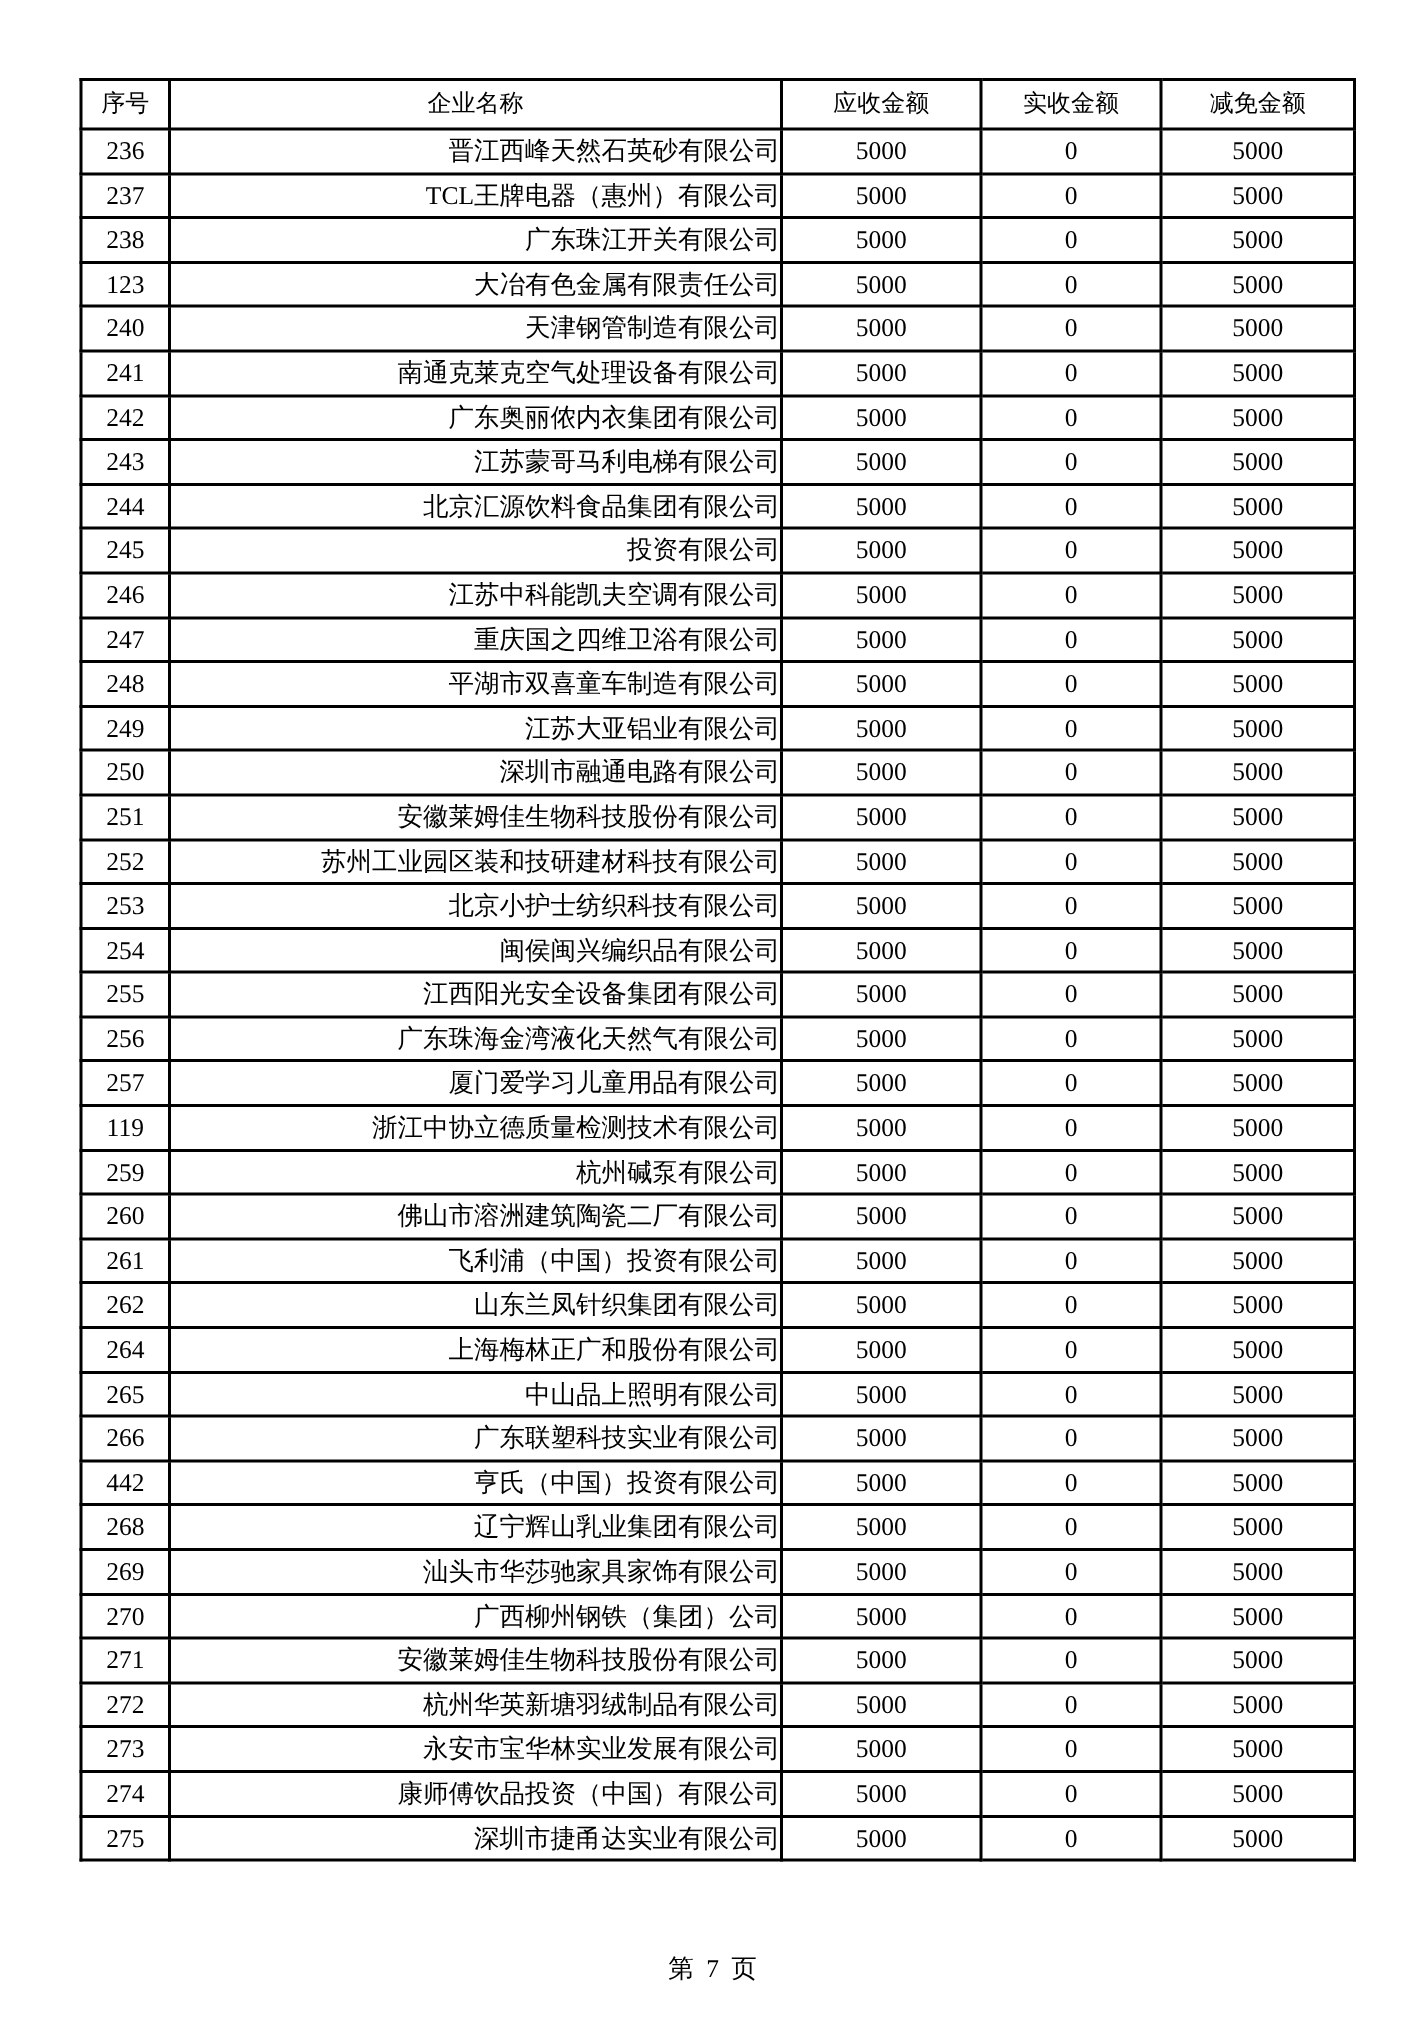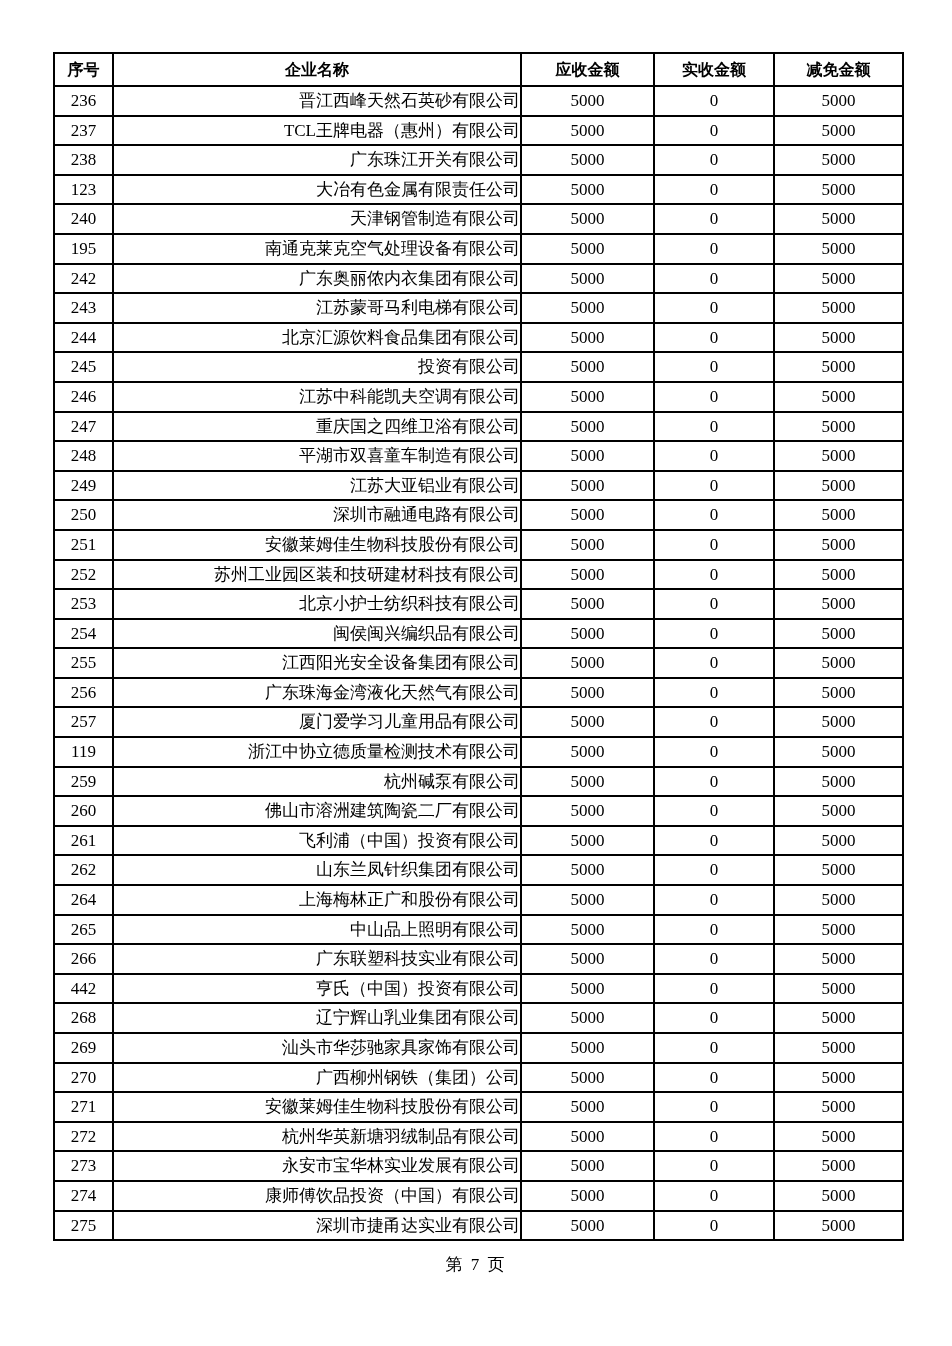--- a/index.html
+++ b/index.html
@@ -27,30 +27,30 @@
     font-size: 17px;
     height: 27.6px;
     line-height: 27.6px;
     overflow: hidden;
     white-space: nowrap;
   }
   .fee-table th {
     height: 31px;
     line-height: 31px;
     font-size: 16px;
-    font-weight: bold;
+    font-weight: normal;
     margin-left: 36px;
   }
   .fee-table td.name-cell {
     text-align: right;
     padding-left: 7px;
   }
   .page-footer {
     position: absolute;
-    top: 1253px;
+    top: 1301px;
     left: 0;
     width: 100%;
     text-align: center;
     font-size: 17px;
     letter-spacing: 2px;
   }
 </style>
 </head>
 <body>
 
@@ -102,21 +102,21 @@
           <td>5000</td>
         </tr>
         <tr>
           <td>240</td>
           <td class="name-cell">天津钢管制造有限公司</td>
           <td>5000</td>
           <td>0</td>
           <td>5000</td>
         </tr>
         <tr>
-          <td>195</td>
+          <td>241</td>
           <td class="name-cell">南通克莱克空气处理设备有限公司</td>
           <td>5000</td>
           <td>0</td>
           <td>5000</td>
         </tr>
         <tr>
           <td>242</td>
           <td class="name-cell">广东奥丽侬内衣集团有限公司</td>
           <td>5000</td>
           <td>0</td>

